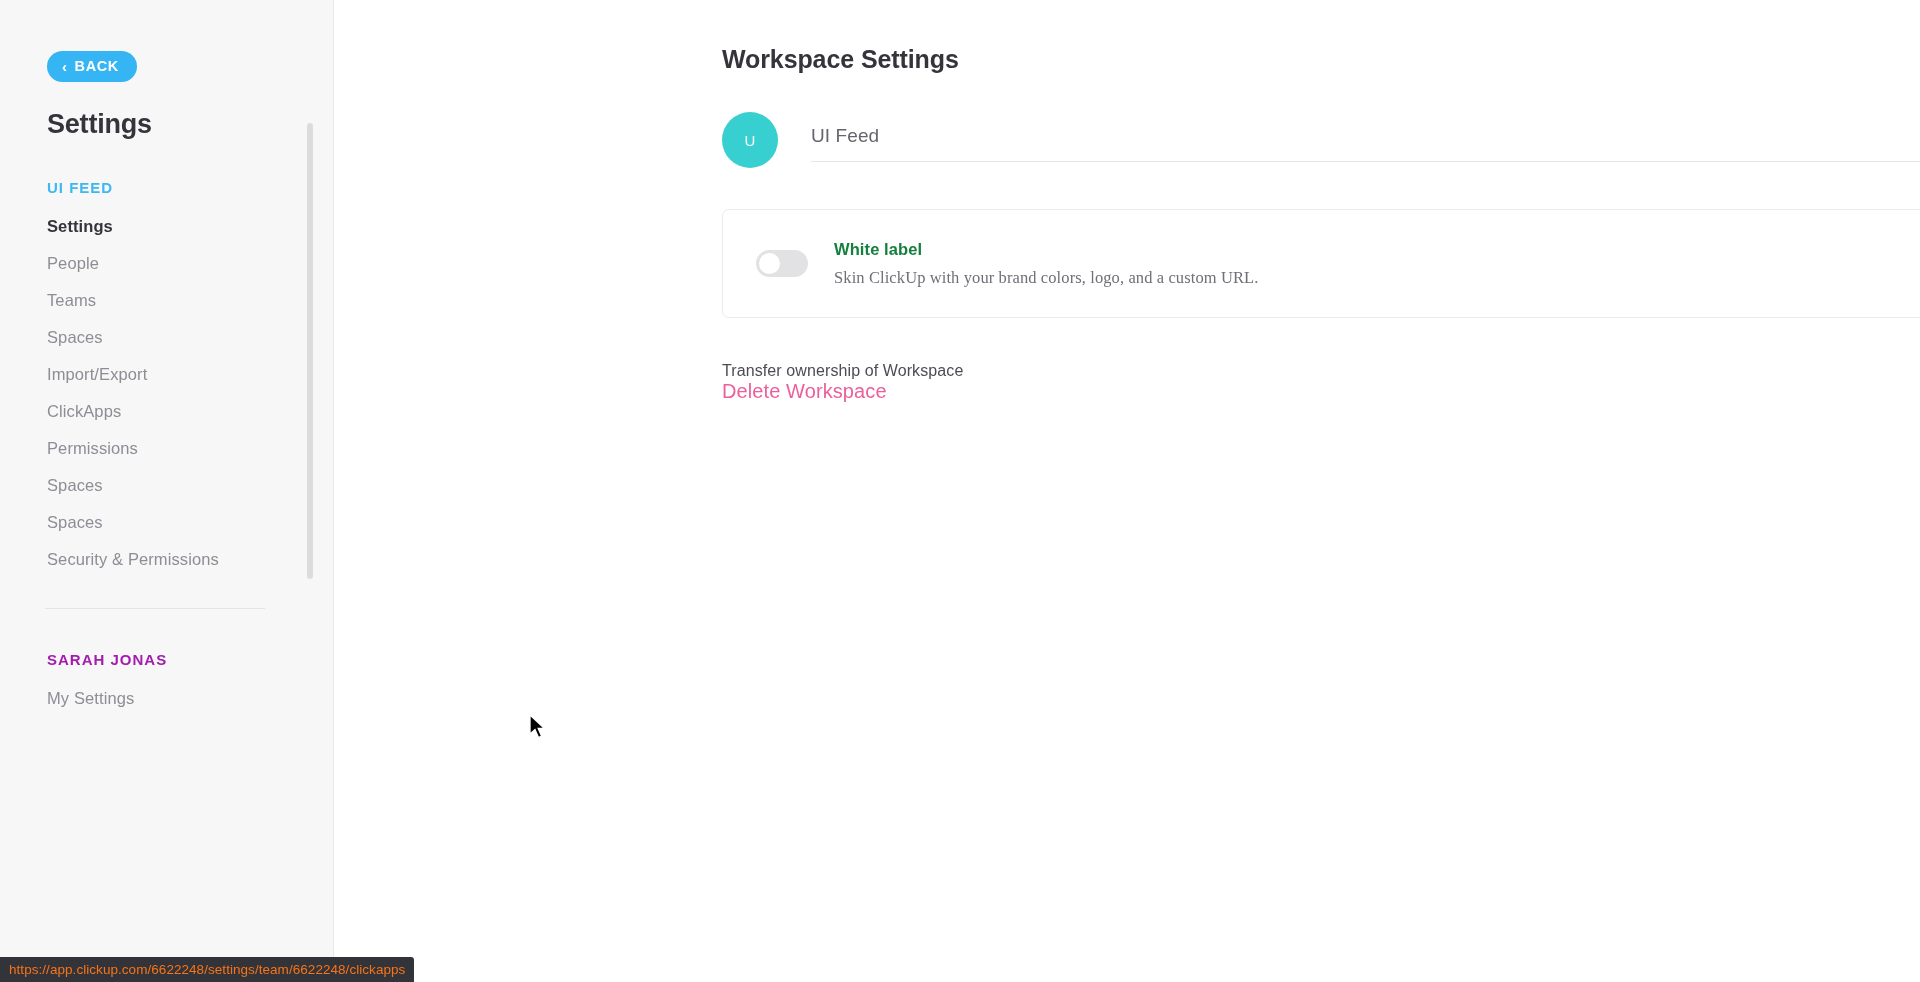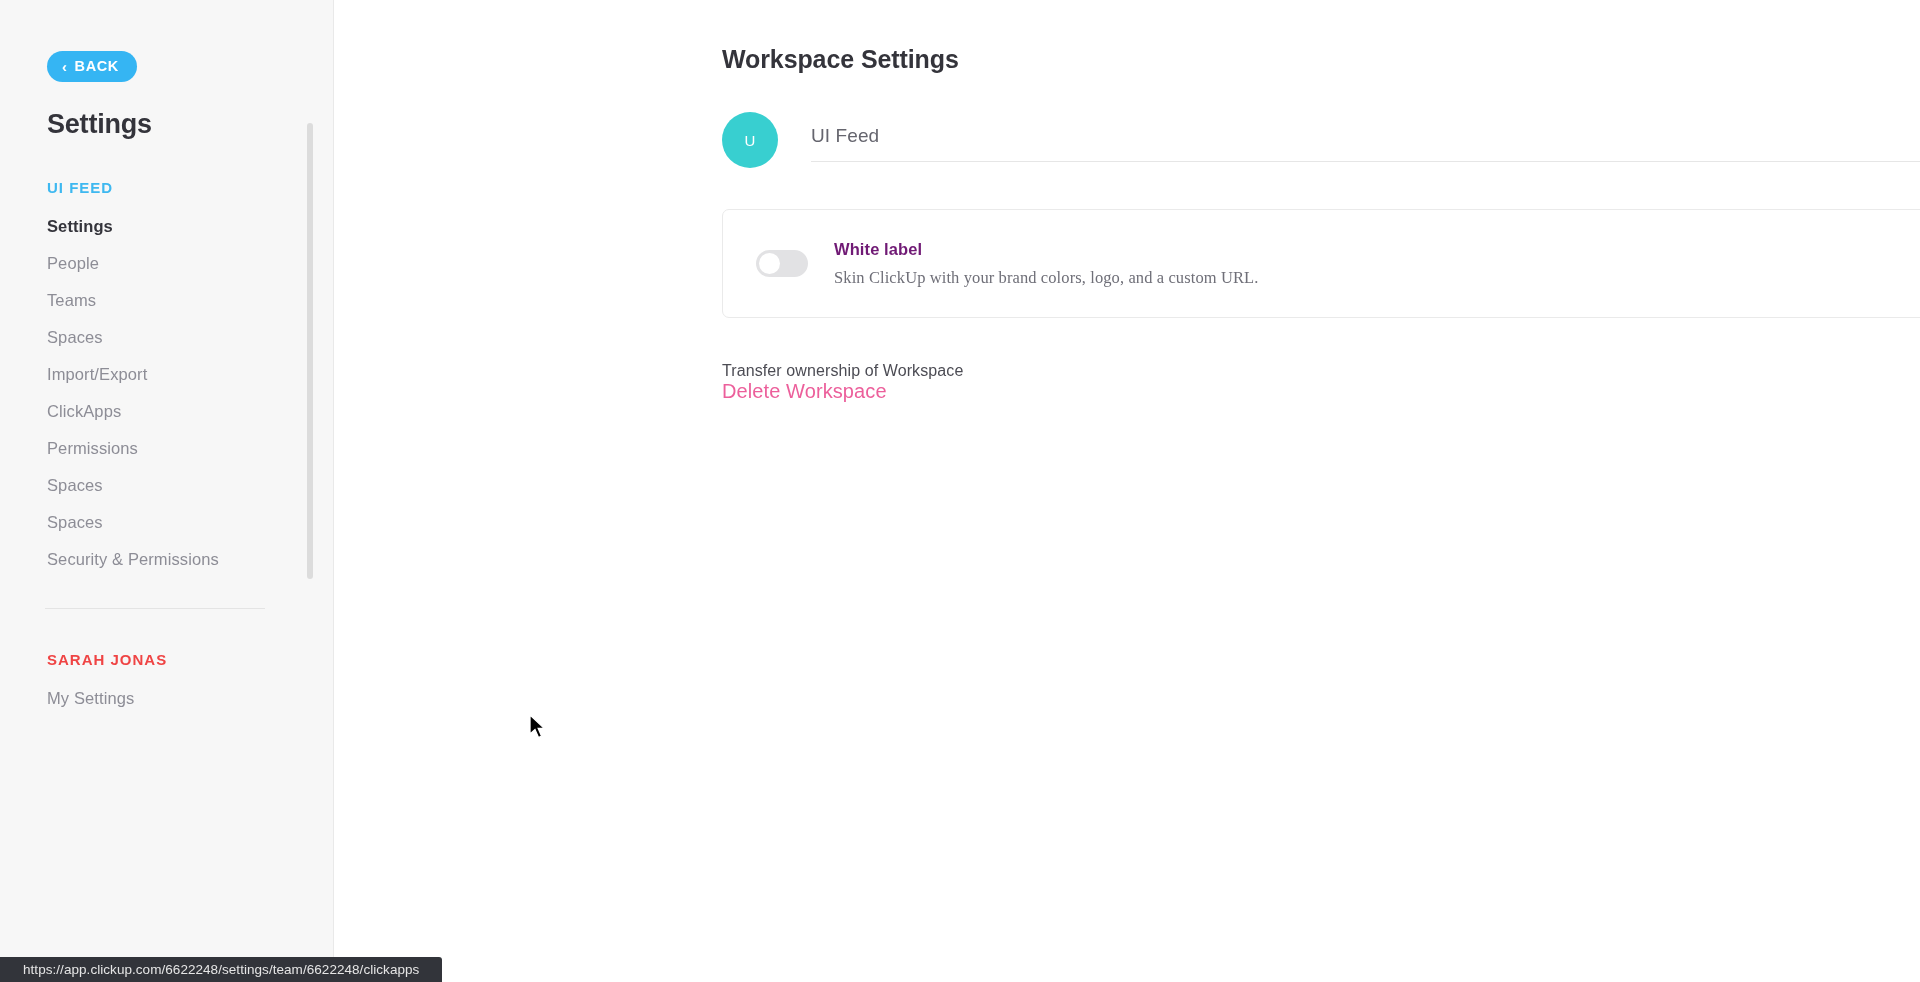--- a/index.html
+++ b/index.html
@@ -196,21 +196,21 @@
     width: 21px;
     height: 21px;
     border-radius: 50%;
     background: #ffffff;
   }
 
   .card-texts { margin-left: 26px; }
   .card-title {
     font-size: 16.5px;
     font-weight: bold;
-    color: #701a75;
+    color: #15803d;
     letter-spacing: 0.1px;
   }
   .card-desc {
     margin-top: 9px;
     font-size: 16.5px;
     color: #6f6f78;
     letter-spacing: 0.1px;
     font-family: Liberation Serif, serif;
   }
 
@@ -236,23 +236,23 @@
     width: fit-content;
     letter-spacing: 0.1px;
   }
 
   
   .status-bar {
     position: absolute;
     left: 0;
     bottom: 0;
     height: 25px;
-    padding: 0 23px;
+    padding: 0 9px;
     background: #32343a;
-    color: #e5e5e5;
+    color: #f97316;
     font-size: 13.5px;
     display: flex;
     align-items: center;
     border-top-right-radius: 3px;
     letter-spacing: 0.05px;
     z-index: 50;
   }
 
   
   .cursor {
@@ -289,21 +289,21 @@
         <li class="nav-item">Import/Export</li>
         <li class="nav-item">ClickApps</li>
         <li class="nav-item">Permissions</li>
         <li class="nav-item">Spaces</li>
         <li class="nav-item">Spaces</li>
         <li class="nav-item">Security &amp; Permissions</li>
       </ul>
 
     <div class="divider"></div>
 
-    <div class="section-label user" style="color: #ef4444;">SARAH JONAS</div>
+    <div class="section-label user" style="color: #a21caf;">SARAH JONAS</div>
 
     <ul class="nav-list" id="user-nav">
         <li class="nav-item">My Settings</li>
       </ul>
 
     <div class="sb-scrollbar"></div>
   </aside>
 
   <main class="main">
 

